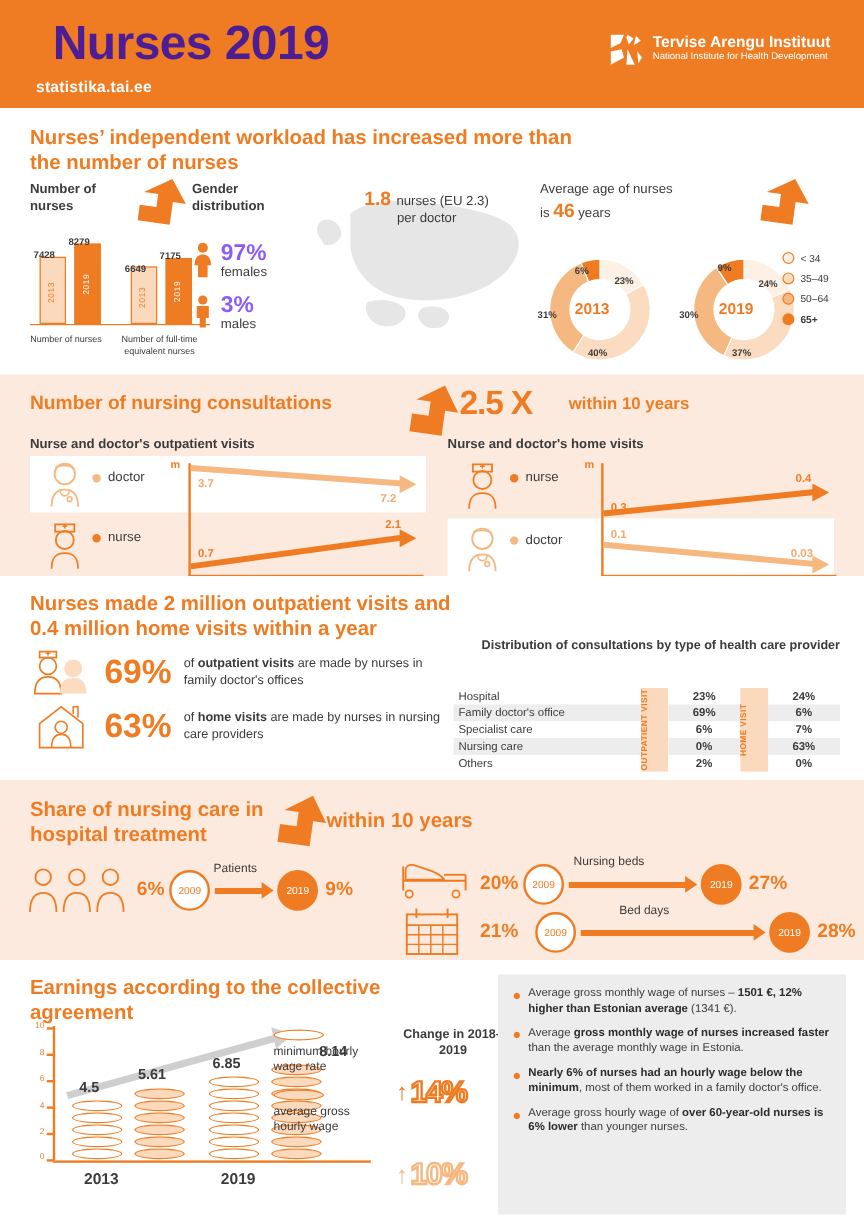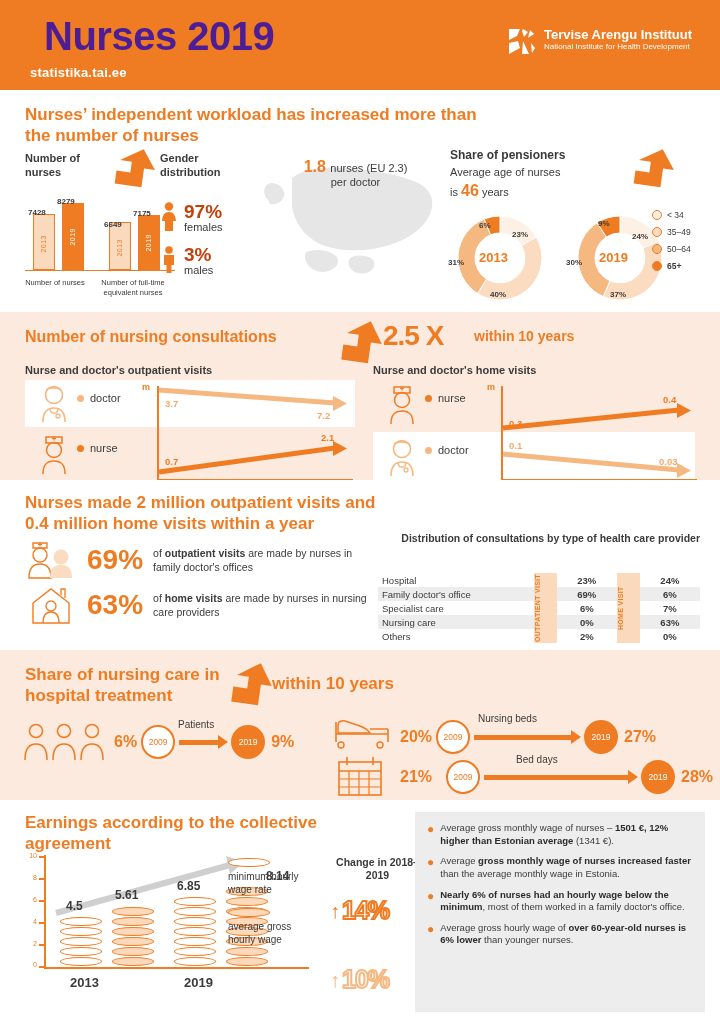--- a/index.html
+++ b/index.html
@@ -45,21 +45,21 @@
   .bar.dark  { background:#ef7c22; border-color:#ef7c22; }
   .bar-val { position:absolute; font-size:8px; font-weight:bold; color:#3b3b3b; }
   .bar-yr { position:absolute; font-size:7px; color:#fff; writing-mode:vertical-rl;
             transform:rotate(180deg); letter-spacing:0.5px; }
   .bar-yr.d { color:#ef7c22; }
   .axis-line { position:absolute; bottom:2px; left:0; width:150px; height:1.5px; background:#ef7c22; }
   .bar-cap { position:absolute; font-size:7.5px; text-align:center; line-height:1.35; color:#3b3b3b; }
 
   .s1-gender { position:absolute; left:160px; top:62px; width:95px; }
   .g-row { display:flex; align-items:center; gap:6px; margin-top:10px; }
-  .g-pct { font-size:19px; font-weight:bold; color:#c2410c; line-height:1; }
+  .g-pct { font-size:19px; font-weight:bold; color:#8b5cf6; line-height:1; }
   .g-lbl { font-size:11px; color:#3b3b3b; line-height:1.1; }
 
   .s1-map { position:absolute; left:258px; top:58px; width:195px; height:145px; }
   .m-stat { position:absolute; text-align:center; width:195px; }
   .m-big { font-size:16px; font-weight:bold; color:#ef7c22; }
   .m-txt { font-size:11px; color:#3b3b3b; }
 
   .s1-pens { position:absolute; left:450px; top:58px; width:250px; }
   .p-h { font-size:12px; font-weight:bold; }
   .p-sub { font-size:11px; color:#3b3b3b; margin-top:3px; line-height:1.35; }
@@ -256,21 +256,20 @@
         <path d="M96,108 C108,106 118,110 116,118 C114,126 100,128 94,122 C88,116 90,110 96,108 Z" fill="#e6e6e6"></path>
       </svg>
       <div class="m-stat" style="top:10px;">
         <span class="m-big">1.8</span>
         <span class="m-txt">nurses (EU 2.3)</span>
         <div class="m-txt">per doctor</div>
       </div>
     </div>
 
     <div class="s1-pens">
-      <div class="p-h">Share of pensioners</div>
       <div class="p-sub">
         <span>Average age of nurses</span><br>
         <span>is</span>
         <span class="p-age">46</span>
         <span>years</span>
       </div>
     </div>
     <div class="uparrow" style="left:630px; top:58px;">
       <svg width="46" height="40" viewBox="0 0 46 40">
         <path d="M6,38 L6,25 L20,25 L20,14 L8,14 L30,0 L44,19 L33,19 L33,38 Z" fill="#ef7c22" transform="rotate(8 23 20)"></path>

